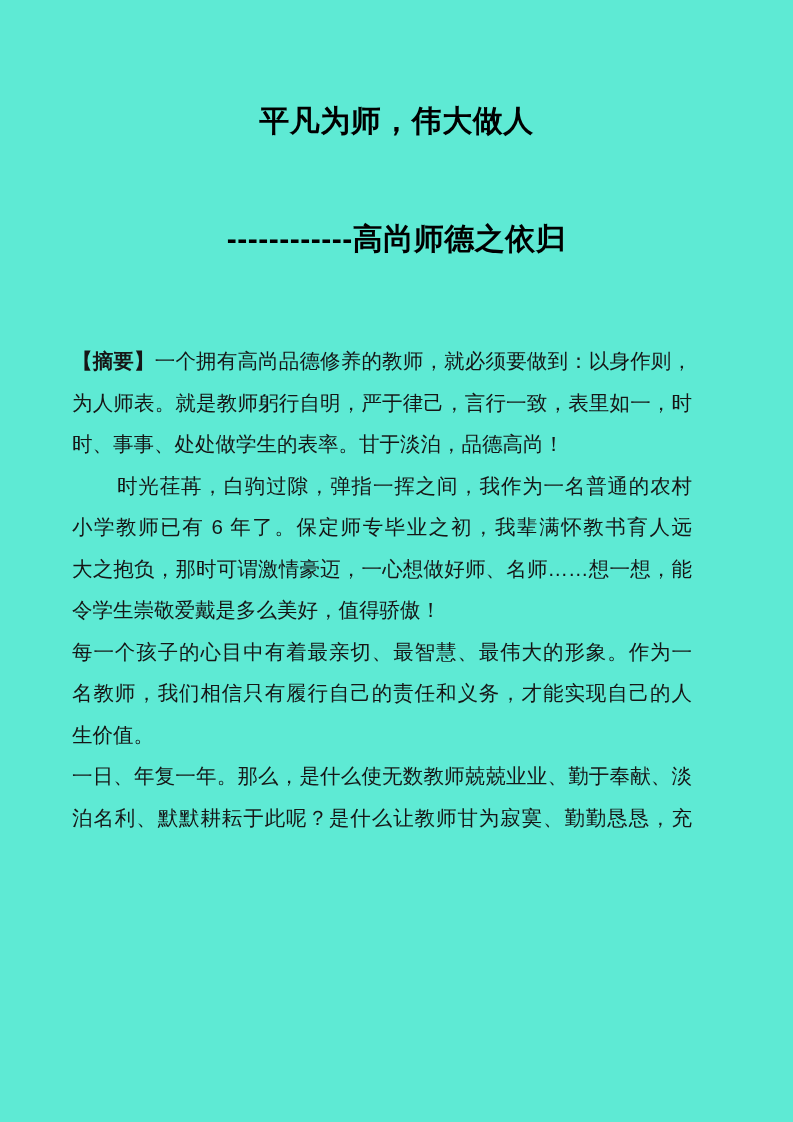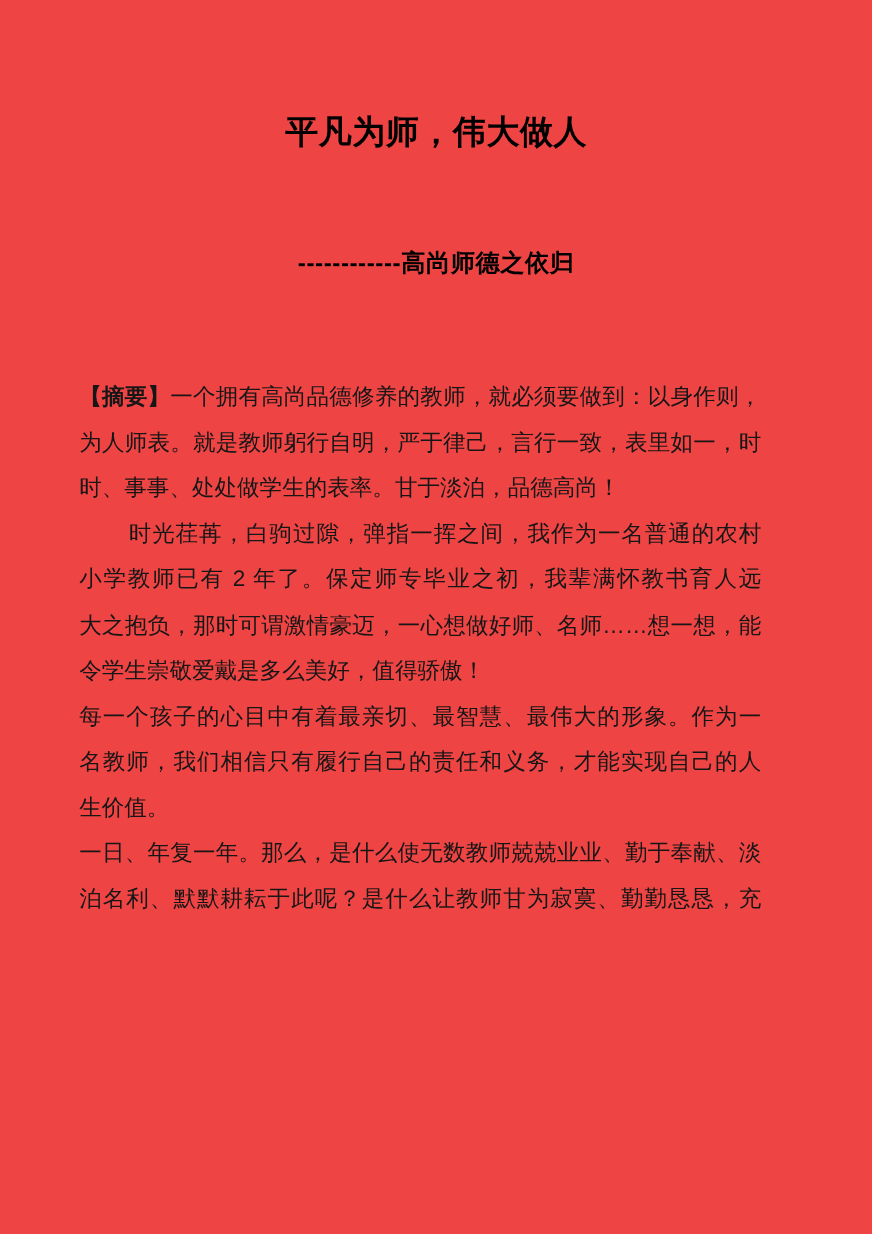--- a/index.html
+++ b/index.html
@@ -4,40 +4,40 @@
 <style>
   html, body {
     margin: 0;
     padding: 0;
     background: #ffffff;
   }
   .page {
     position: relative;
     width: 793px;
     height: 1122px;
-    background: #ef4444;
+    background: #5eead4;
     overflow: hidden;
     font-family: "Liberation Sans", sans-serif;
     -webkit-font-smoothing: antialiased;
   }
   .doc-title {
     margin: 0;
     padding-top: 98px;
     text-align: center;
     font-size: 30px;
     line-height: 46px;
     font-weight: bold;
     color: #000000;
     letter-spacing: 0.5px;
   }
   .doc-subtitle {
     margin: 0;
     margin-top: 72px;
     text-align: center;
-    font-size: 22px;
+    font-size: 30px;
     line-height: 46px;
     font-weight: bold;
     color: #000000;
     letter-spacing: 0.5px;
   }
   .doc-body {
     margin-top: 78px;
     margin-left: 72px;
     width: 620px;
     font-size: 20.5px;
@@ -67,21 +67,21 @@
 <div class="page">
   <div class="doc-title">平凡为师，伟大做人</div>
 
   <div class="doc-subtitle">------------高尚师德之依归</div>
 
   <div class="doc-body">
       <div class="line"><b>【摘要】</b>一个拥有高尚品德修养的教师，就必须要做到：以身作则，</div>
       <div class="line">为人师表。就是教师躬行自明，严于律己，言行一致，表里如一，时</div>
       <div class="line left">时、事事、处处做学生的表率。甘于淡泊，品德高尚！</div>
       <div class="line indent">时光荏苒，白驹过隙，弹指一挥之间，我作为一名普通的农村</div>
-      <div class="line">小学教师已有 2 年了。保定师专毕业之初，我辈满怀教书育人远</div>
+      <div class="line">小学教师已有 6 年了。保定师专毕业之初，我辈满怀教书育人远</div>
       <div class="line">大之抱负，那时可谓激情豪迈，一心想做好师、名师……想一想，能</div>
       <div class="line left">令学生崇敬爱戴是多么美好，值得骄傲！</div>
       <div class="line">每一个孩子的心目中有着最亲切、最智慧、最伟大的形象。作为一</div>
       <div class="line">名教师，我们相信只有履行自己的责任和义务，才能实现自己的人</div>
       <div class="line left">生价值。</div>
       <div class="line">一日、年复一年。那么，是什么使无数教师兢兢业业、勤于奉献、淡</div>
       <div class="line">泊名利、默默耕耘于此呢？是什么让教师甘为寂寞、勤勤恳恳，充</div>
     </div>
 </div>
 

